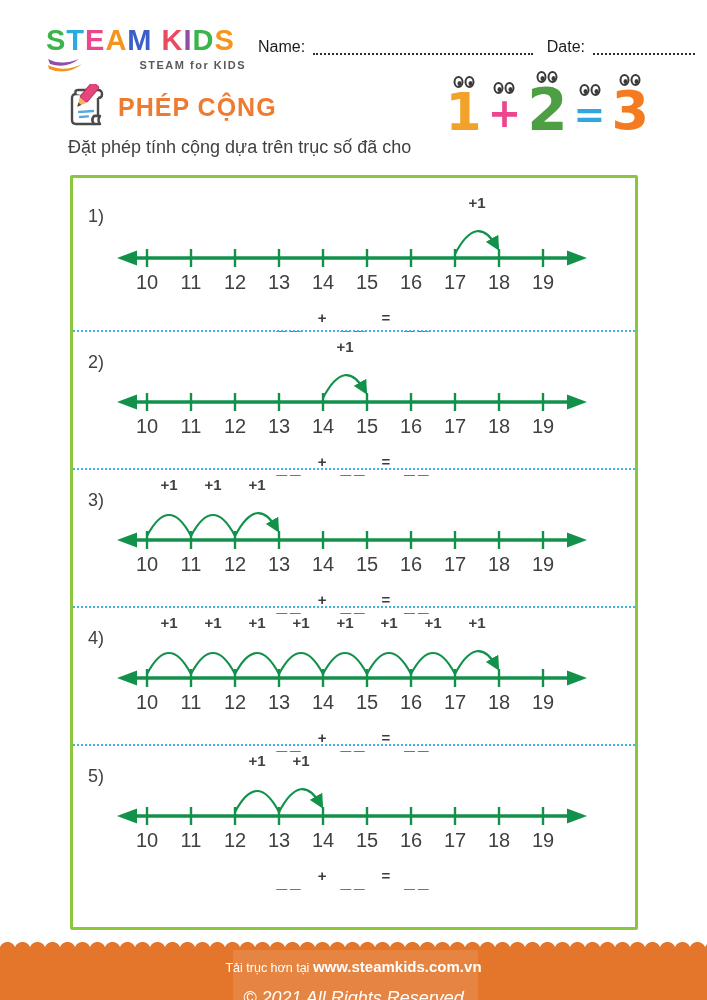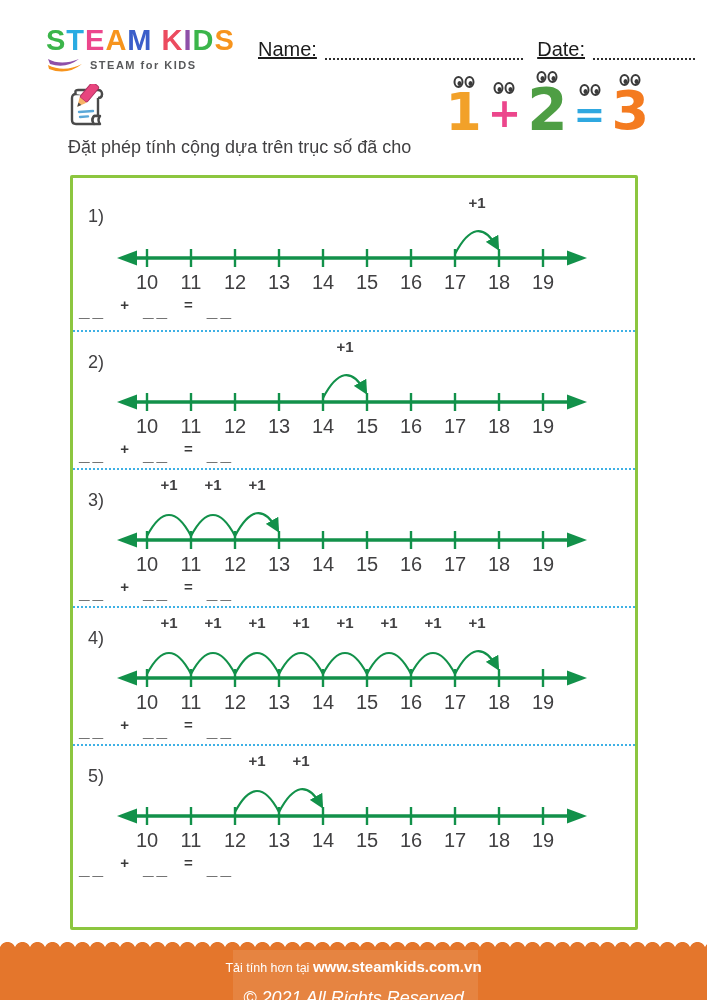--- a/index.html
+++ b/index.html
@@ -7,25 +7,25 @@
   body { font-family:"Liberation Sans","DejaVu Sans",sans-serif; }
   .page {
     position:relative; width:707px; height:1000px; margin:0 auto;
     background:#ffffff; overflow:hidden;
   }
 
   
   .topbar { position:absolute; left:46px; top:26px; right:12px; display:flex; align-items:flex-start; }
   .logo { width:200px; flex:none; }
   .logo-word { font-size:29px; font-weight:800; letter-spacing:1px; line-height:1; white-space:nowrap; }
-  .logo-sub-row { display:flex; align-items:center; margin-top:2px; }
+  .logo-sub-row { display:flex; align-items:center; margin-top:2px;justify-content:space-between; }
   .logo-swoosh { width:40px; height:16px; flex:none; }
   .logo-tagline { font-size:11px; font-weight:700; color:#58595B; letter-spacing:1.5px; margin-left:4px; }
   .namedate { flex:1; display:flex; align-items:flex-end; margin-top:12px; margin-left:12px; }
-  .fld-label { font-size:20px; color:#1c1c1c;text-decoration:underline; }
+  .fld-label { font-size:16px; color:#1c1c1c; }
   .dotline { border-bottom:2px dotted #2e2e2e; height:15px; display:inline-block; }
   .dot-name { flex:1; margin:0 14px 1px 8px; }
   .dot-date { width:102px; margin:0 0 1px 8px; }
   .field { display:flex; align-items:flex-end; }
   .field.grow { flex:1; }
 
   
   .title-row { position:absolute; left:66px; top:84px; display:flex; align-items:center; }
   .title-icon { width:44px; height:46px; flex:none; }
   .page-title { font-size:25px; font-weight:800; color:#EF7B30; letter-spacing:1px; margin-left:8px; }
@@ -46,21 +46,21 @@
     border:3px solid #8CC63F; border-radius:2px;
     display:flex; flex-direction:column; background:#fff;
   }
   .exercise { position:relative; height:138px; padding-top:6px; }
   .exercise:first-child { height:152px; padding-top:16px; }
   .exercise:last-child { height:auto; flex:1; }
   .exercise + .exercise { border-top:2px dotted #3EB1E5; }
   .ex-label { position:absolute; left:15px; top:20px; font-size:18px; color:#414042; }
   .exercise:first-child .ex-label { top:28px; }
   .numline { display:block; margin:0 0 0 42px; }
-  .equation { text-align:left; margin-top:0px; color:#3a3a3a; }
+  .equation { text-align:center; margin-top:13px; color:#3a3a3a; }
   .blank { font-size:19px; font-weight:800; letter-spacing:3px; margin:0 6px; }
   .op { font-size:15px; font-weight:700; vertical-align:7px; margin:0 8px; }
 
   
   .footer { position:absolute; left:0; right:0; bottom:0; height:61px; }
   .scallops {
     height:11px;
     background-image:radial-gradient(circle at 7.5px 11px, #E4762C 7.6px, rgba(0,0,0,0) 8.4px);
     background-size:15px 11px; background-repeat:repeat-x;
   }
@@ -104,20 +104,21 @@
       <path d="M32 14 Q 36 14 36 10 Q 36 6 32 6 L12 6 Q 8 6 10 10" fill="#ffffff" stroke="#4a4a4a" stroke-width="2.4" stroke-linejoin="round"></path>
       <path d="M28 40 Q 25 36 28 32 L34 32 Q 31 36 34 40 Z" fill="#ffffff" stroke="#4a4a4a" stroke-width="2.4" stroke-linejoin="round"></path>
       <line x1="13" y1="28" x2="27" y2="27" stroke="#5BA8D8" stroke-width="2.4" stroke-linecap="round"></line>
       <line x1="14" y1="33" x2="22" y2="32.4" stroke="#5BA8D8" stroke-width="2.4" stroke-linecap="round"></line>
       <g transform="rotate(40 18 14)">
         <rect x="14" y="-4" width="9" height="20" rx="2" fill="#E8457E" stroke="#b03060" stroke-width="1"></rect>
         <polygon points="14,16 23,16 18.5,25" fill="#F7B266"></polygon>
         <polygon points="16.6,21 20.4,21 18.5,25" fill="#4a4a4a"></polygon>
       </g>
     </svg>
+    <h1 class="page-title">PHÉP CỘNG</h1>
   </div>
 
   <div class="deco" id="deco">
       <span class="char">
         <span class="eyes">
           <span class="eye"></span>
           <span class="eye"></span>
         </span>
         <span class="glyph" style="color: rgb(242, 161, 41); font-size: 52px;">1</span>
       </span>
@@ -368,20 +369,20 @@
         <span class="blank">__</span><span class="op">+</span><span class="blank">__</span><span class="op">=</span><span class="blank">__</span>
       </div>
     </div>
   </div>
 
   <div class="footer">
     <div class="scallops"></div>
     <div class="footer-body">
       <div class="footer-band"></div>
       <div class="footer-line1">
-        <span>Tải tính hơn tại</span>
+        <span>Tải trục hơn tại</span>
         <strong>www.steamkids.com.vn</strong>
       </div>
       <div class="footer-line2">© 2021 All Rights Reserved</div>
     </div>
   </div>
 
 </div>
 
 </body></html>

